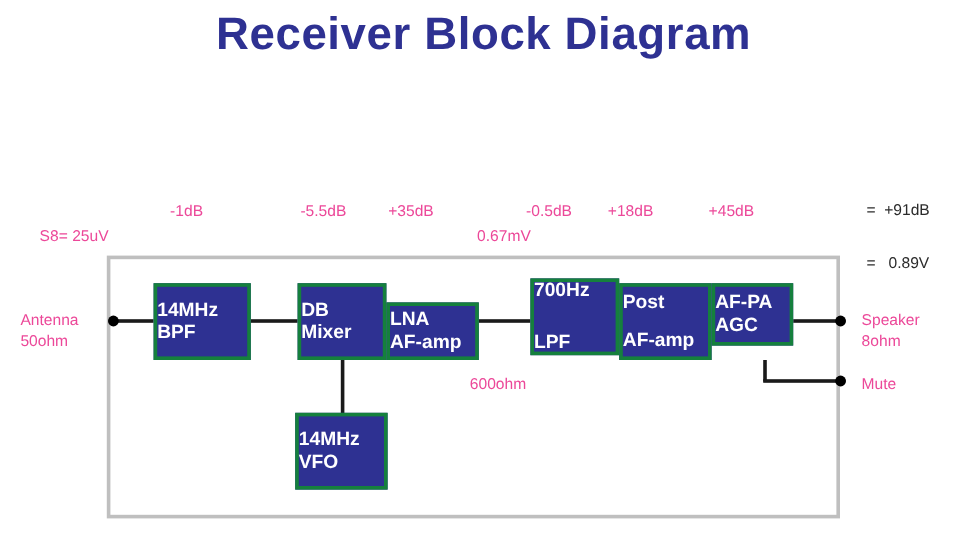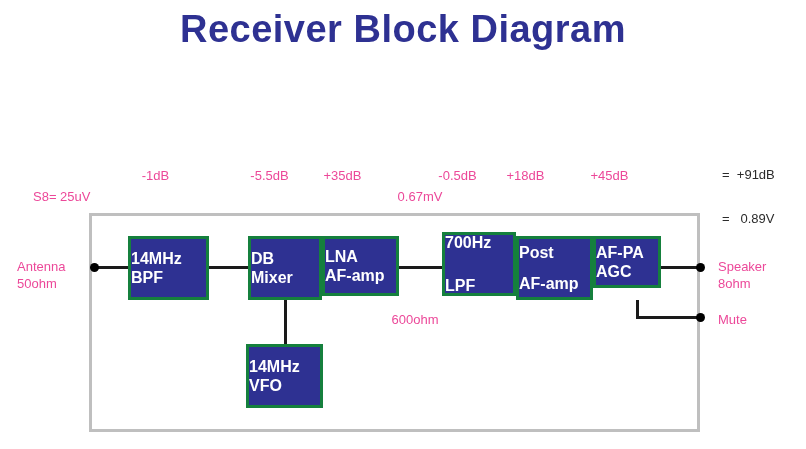--- a/index.html
+++ b/index.html
@@ -149,21 +149,21 @@
   <div class="blk" style="left:128px; top:236px; width:81px; height:64px;">
     <span class="l1">14MHz</span>
     <span class="l2">BPF</span>
   </div>
 
   <div class="blk" style="left:248px; top:236px; width:74px; height:64px;">
     <span class="l1">DB</span>
     <span class="l2">Mixer</span>
   </div>
 
-  <div class="blk" style="left:322px; top:236px; width:77px; height:60px;">
+  <div class="blk" style="left:322px; top:252px; width:77px; height:48px;">
     <span class="l1">LNA</span>
     <span class="l2">AF-amp</span>
   </div>
 
   <div class="blk" style="left:442px; top:232px; width:74px; height:64px;gap:24px;">
     <span class="l1">700Hz</span>
     <span class="l2">LPF</span>
   </div>
 
   <div class="blk" style="left:516px; top:236px; width:77px; height:64px;gap:12px;">

